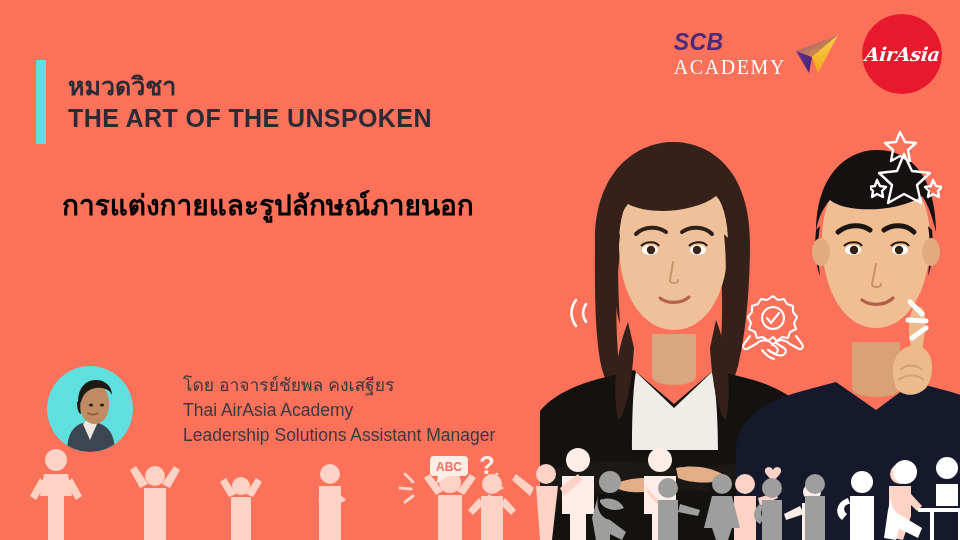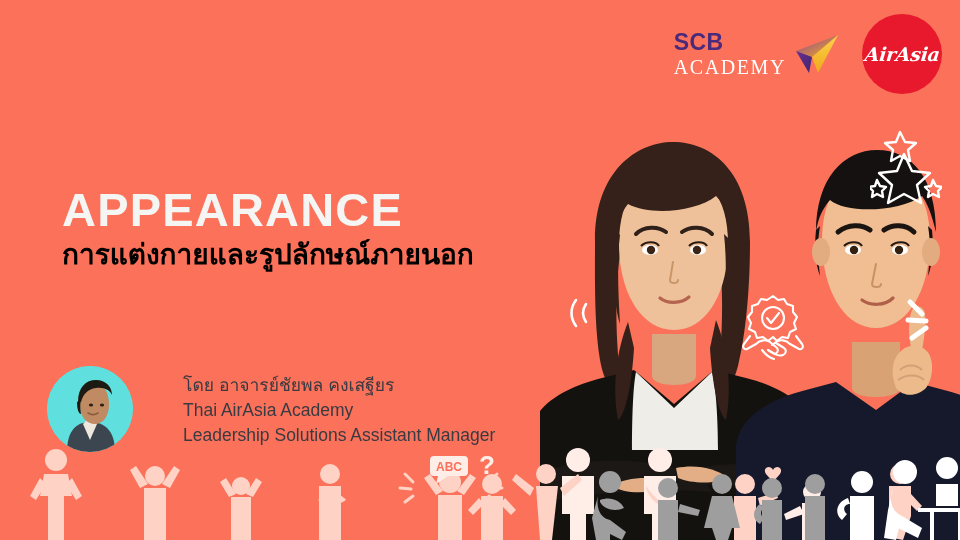--- a/index.html
+++ b/index.html
@@ -9,21 +9,21 @@
   }
   .slide{
     position:relative;width:960px;height:540px;
     background:#FB7159;overflow:hidden;
   }
 
   
   .logo-row{position:absolute;top:14px;right:18px;display:flex;align-items:center;gap:22px;}
   .scb-logo{display:flex;align-items:center;gap:8px;}
   .scb-text{display:flex;flex-direction:column;line-height:1;}
-  .scb-top{font-size:23px;font-weight:700;color:#4B2A7B;letter-spacing:.5px;}
+  .scb-top{font-size:23px;font-weight:700;color:#4B2A7B;letter-spacing:.5px;font-style:italic;}
   .scb-bot{font-size:20px;font-weight:400;color:#ffffff;letter-spacing:1.6px;margin-top:3px;font-family:Liberation Serif, serif;}
   .plane{width:46px;height:42px;display:block;}
   .airasia{
     width:80px;height:80px;border-radius:50%;background:#E8192C;
     display:flex;align-items:center;justify-content:center;
   }
   .airasia-text{
     color:#fff;font-style:italic;font-weight:700;font-size:19px;
     font-family:"DejaVu Serif",serif;letter-spacing:-.3px;transform:skewX(-6deg);
   }
@@ -102,23 +102,29 @@
           <path d="M2 18 L18 24 L15 40 Z" fill="url(#pg1)"></path>
         </svg>
       </span>
     </div>
 
     <div class="airasia">
       <span class="airasia-text">AirAsia</span>
     </div>
   </div>
 
+  <div class="eyebrow-wrap">
+    <div class="accent-bar"></div>
+    <div class="eyebrow-text">
+      <div class="eyebrow-th">หมวดวิชา</div>
+      <div class="eyebrow-en">THE ART OF THE UNSPOKEN</div>
+    </div>
+  </div>
 
   <div class="title-wrap">
-    <div class="title-en">APPEARANCE</div>
     <div class="title-th">การแต่งกายและรูปลักษณ์ภายนอก</div>
   </div>
 
   <div class="speaker">
     <div class="avatar">
       <svg width="86" height="86" viewBox="0 0 86 86">
         <circle cx="43" cy="43" r="43" fill="#5FE0DE"></circle>
         <g>
           <path d="M20 86 C20 64 30 56 43 56 C57 56 68 64 68 86 Z" fill="#3C4650"></path>
           <path d="M36 58 L43 74 L50 58 L46 54 L40 54 Z" fill="#EDE7DD"></path>

